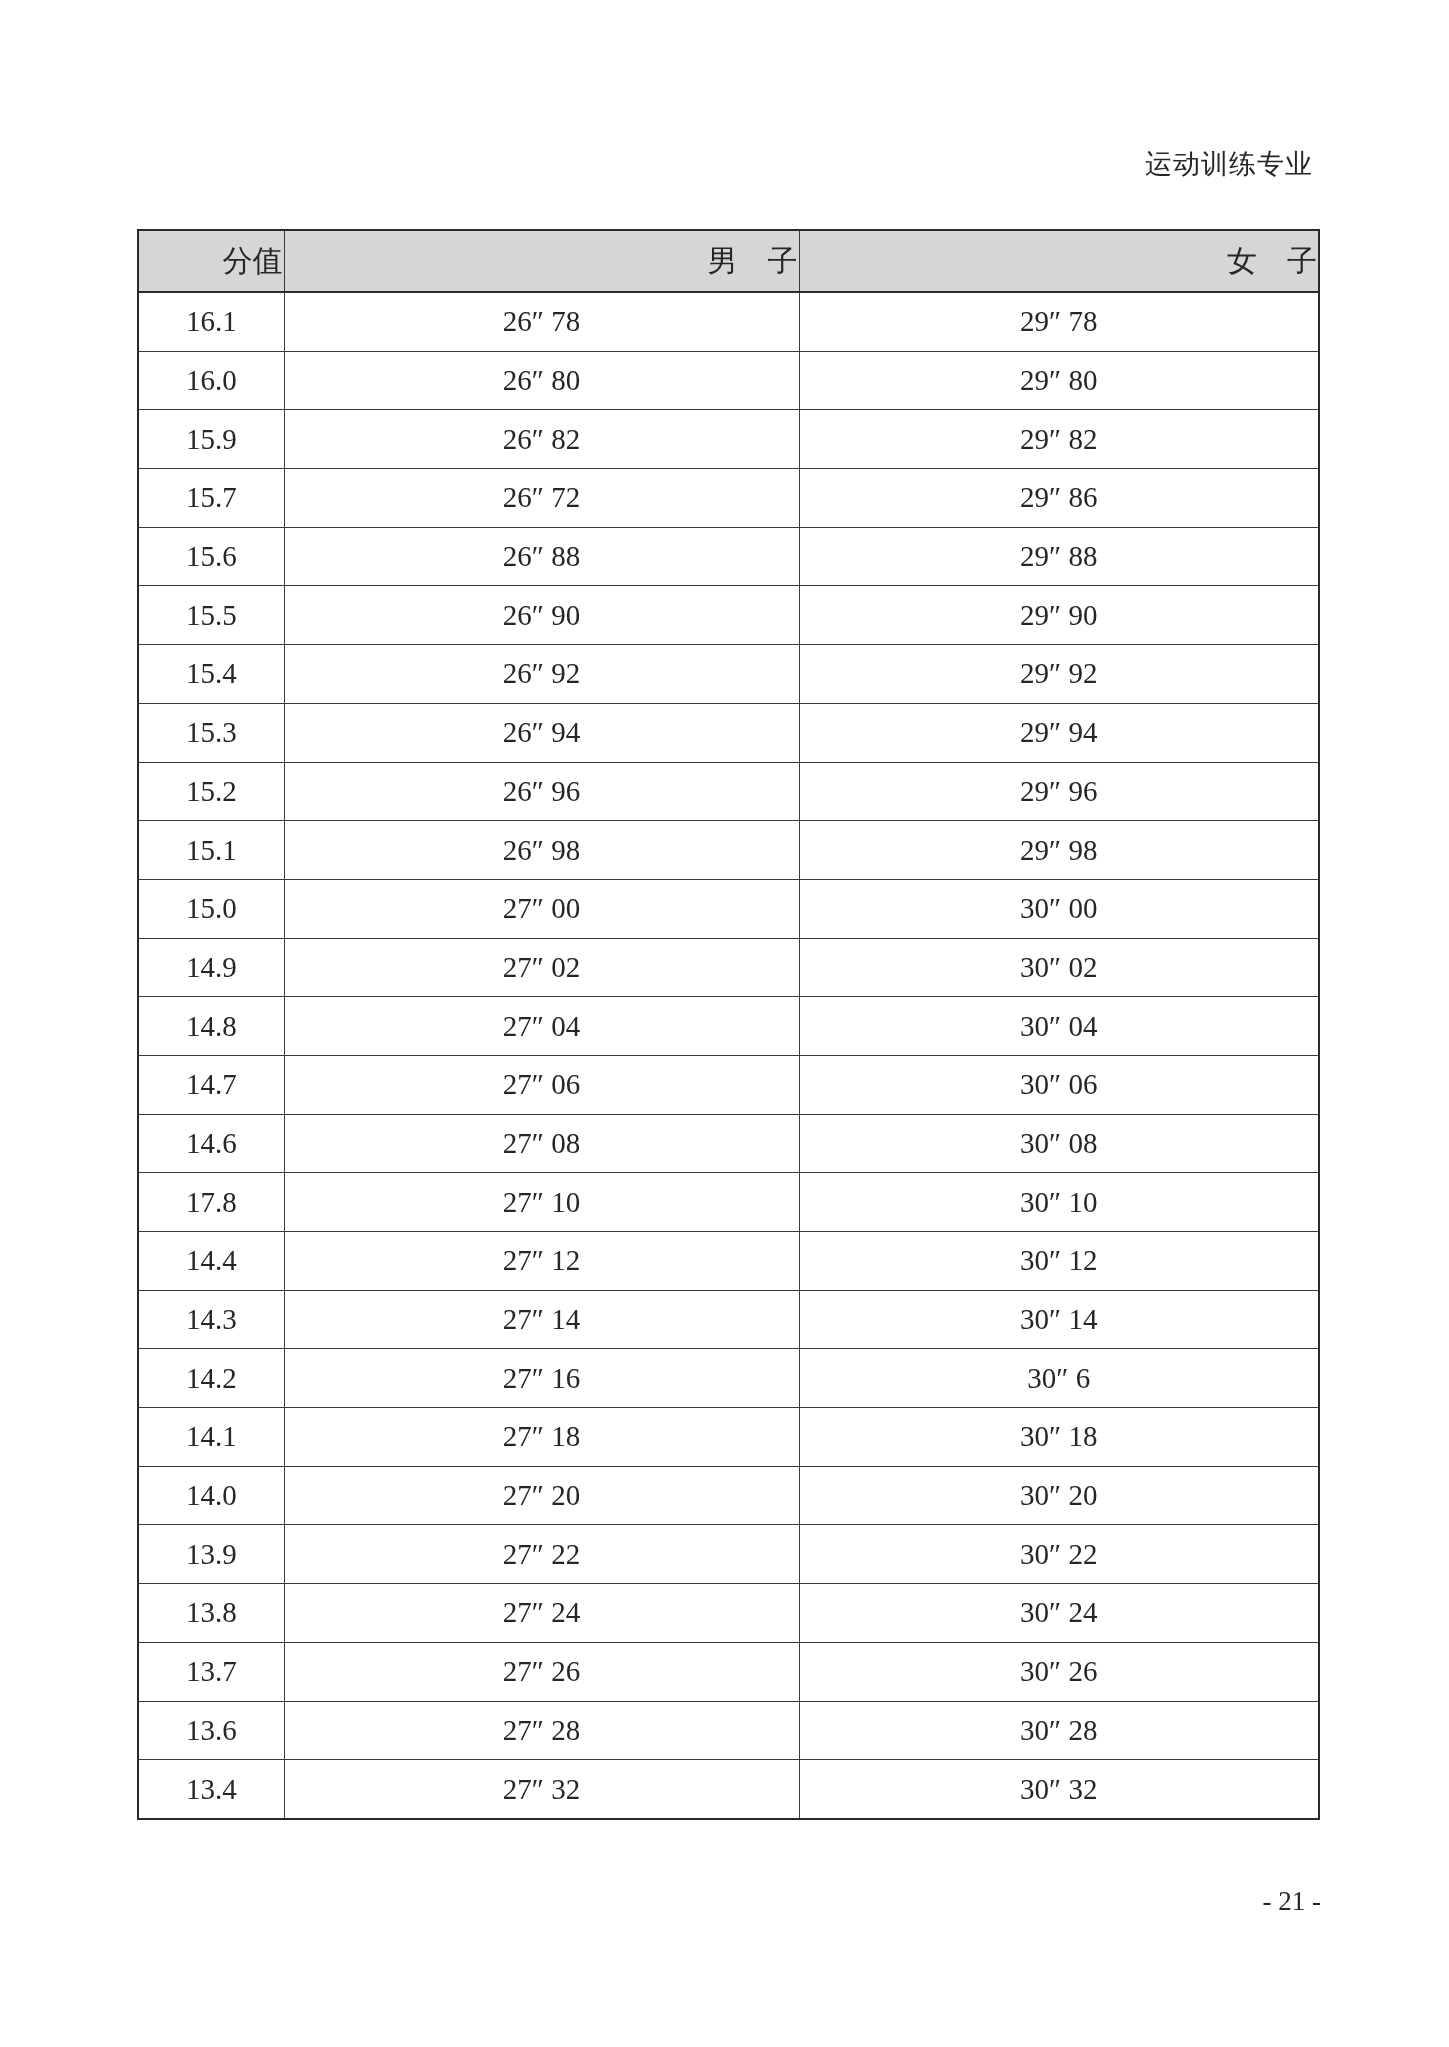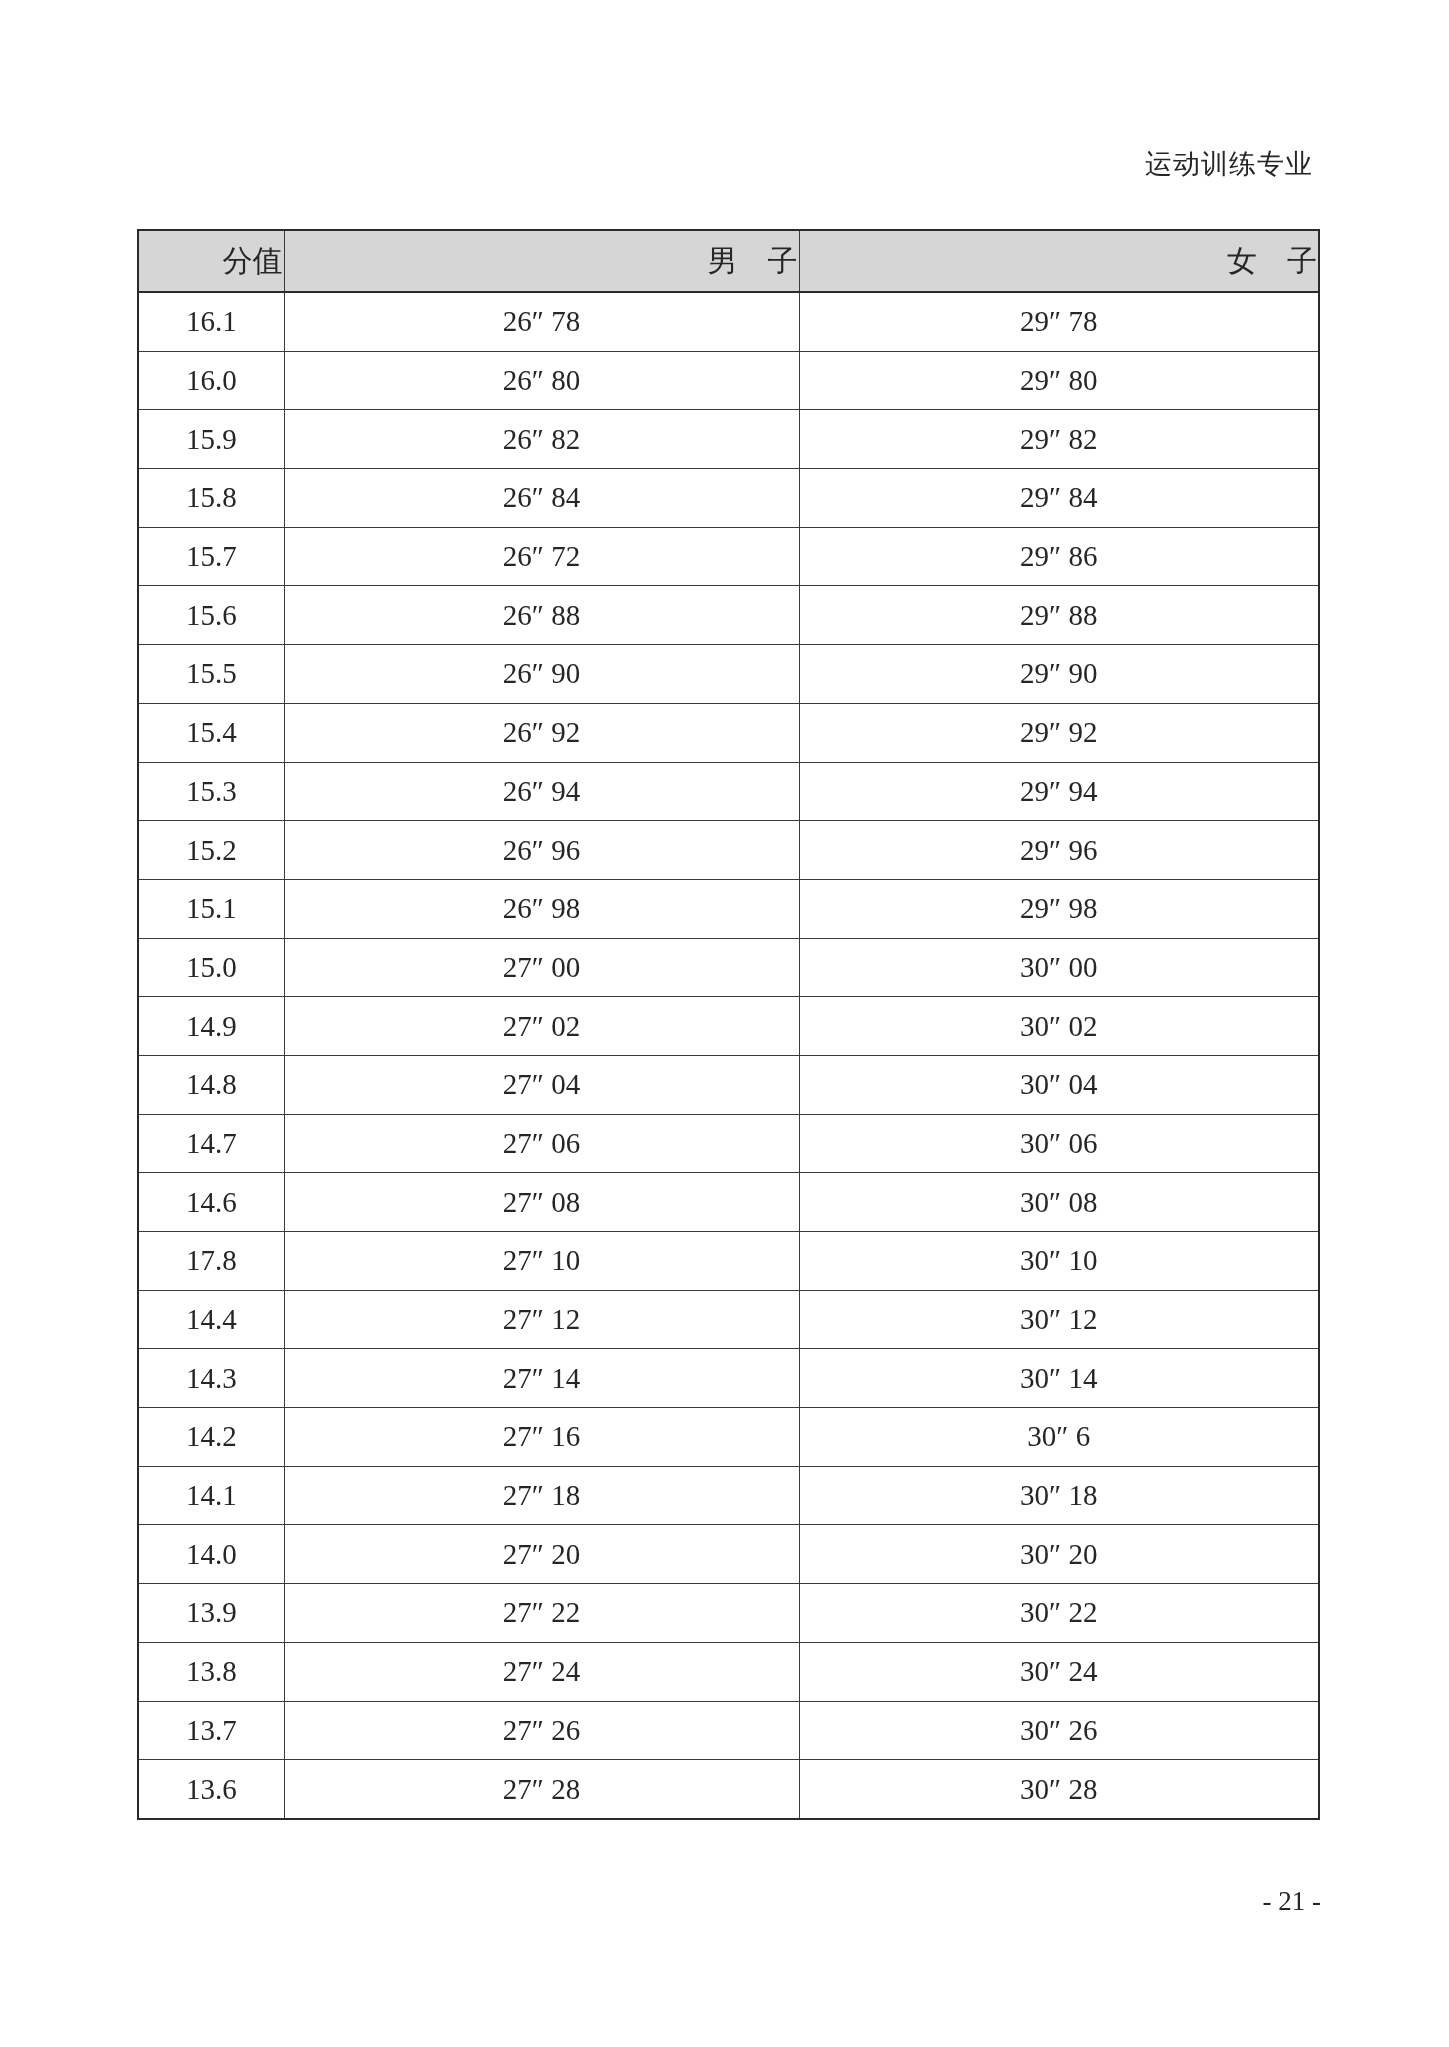--- a/index.html
+++ b/index.html
@@ -92,25 +92,20 @@
       <td>26″ 80</td>
       <td>29″ 80</td>
     </tr>
 
     <tr>
       <td>15.9</td>
       <td>26″ 82</td>
       <td>29″ 82</td>
     </tr>
 
-    <tr>
-      <td>15.8</td>
-      <td>26″ 84</td>
-      <td>29″ 84</td>
-    </tr>
 
     <tr>
       <td>15.7</td>
       <td>26″ 72</td>
       <td>29″ 86</td>
     </tr>
 
     <tr>
       <td>15.6</td>
       <td>26″ 88</td>
@@ -231,18 +226,23 @@
       <td>30″ 26</td>
     </tr>
 
     <tr>
       <td>13.6</td>
       <td>27″ 28</td>
       <td>30″ 28</td>
     </tr>
 
 
+    <tr>
+      <td>13.4</td>
+      <td>27″ 32</td>
+      <td>30″ 32</td>
+    </tr>
   </tbody>
   </table>
 
   <div class="page-number">- 21 -</div>
 
 </div>
 
 </body></html>

